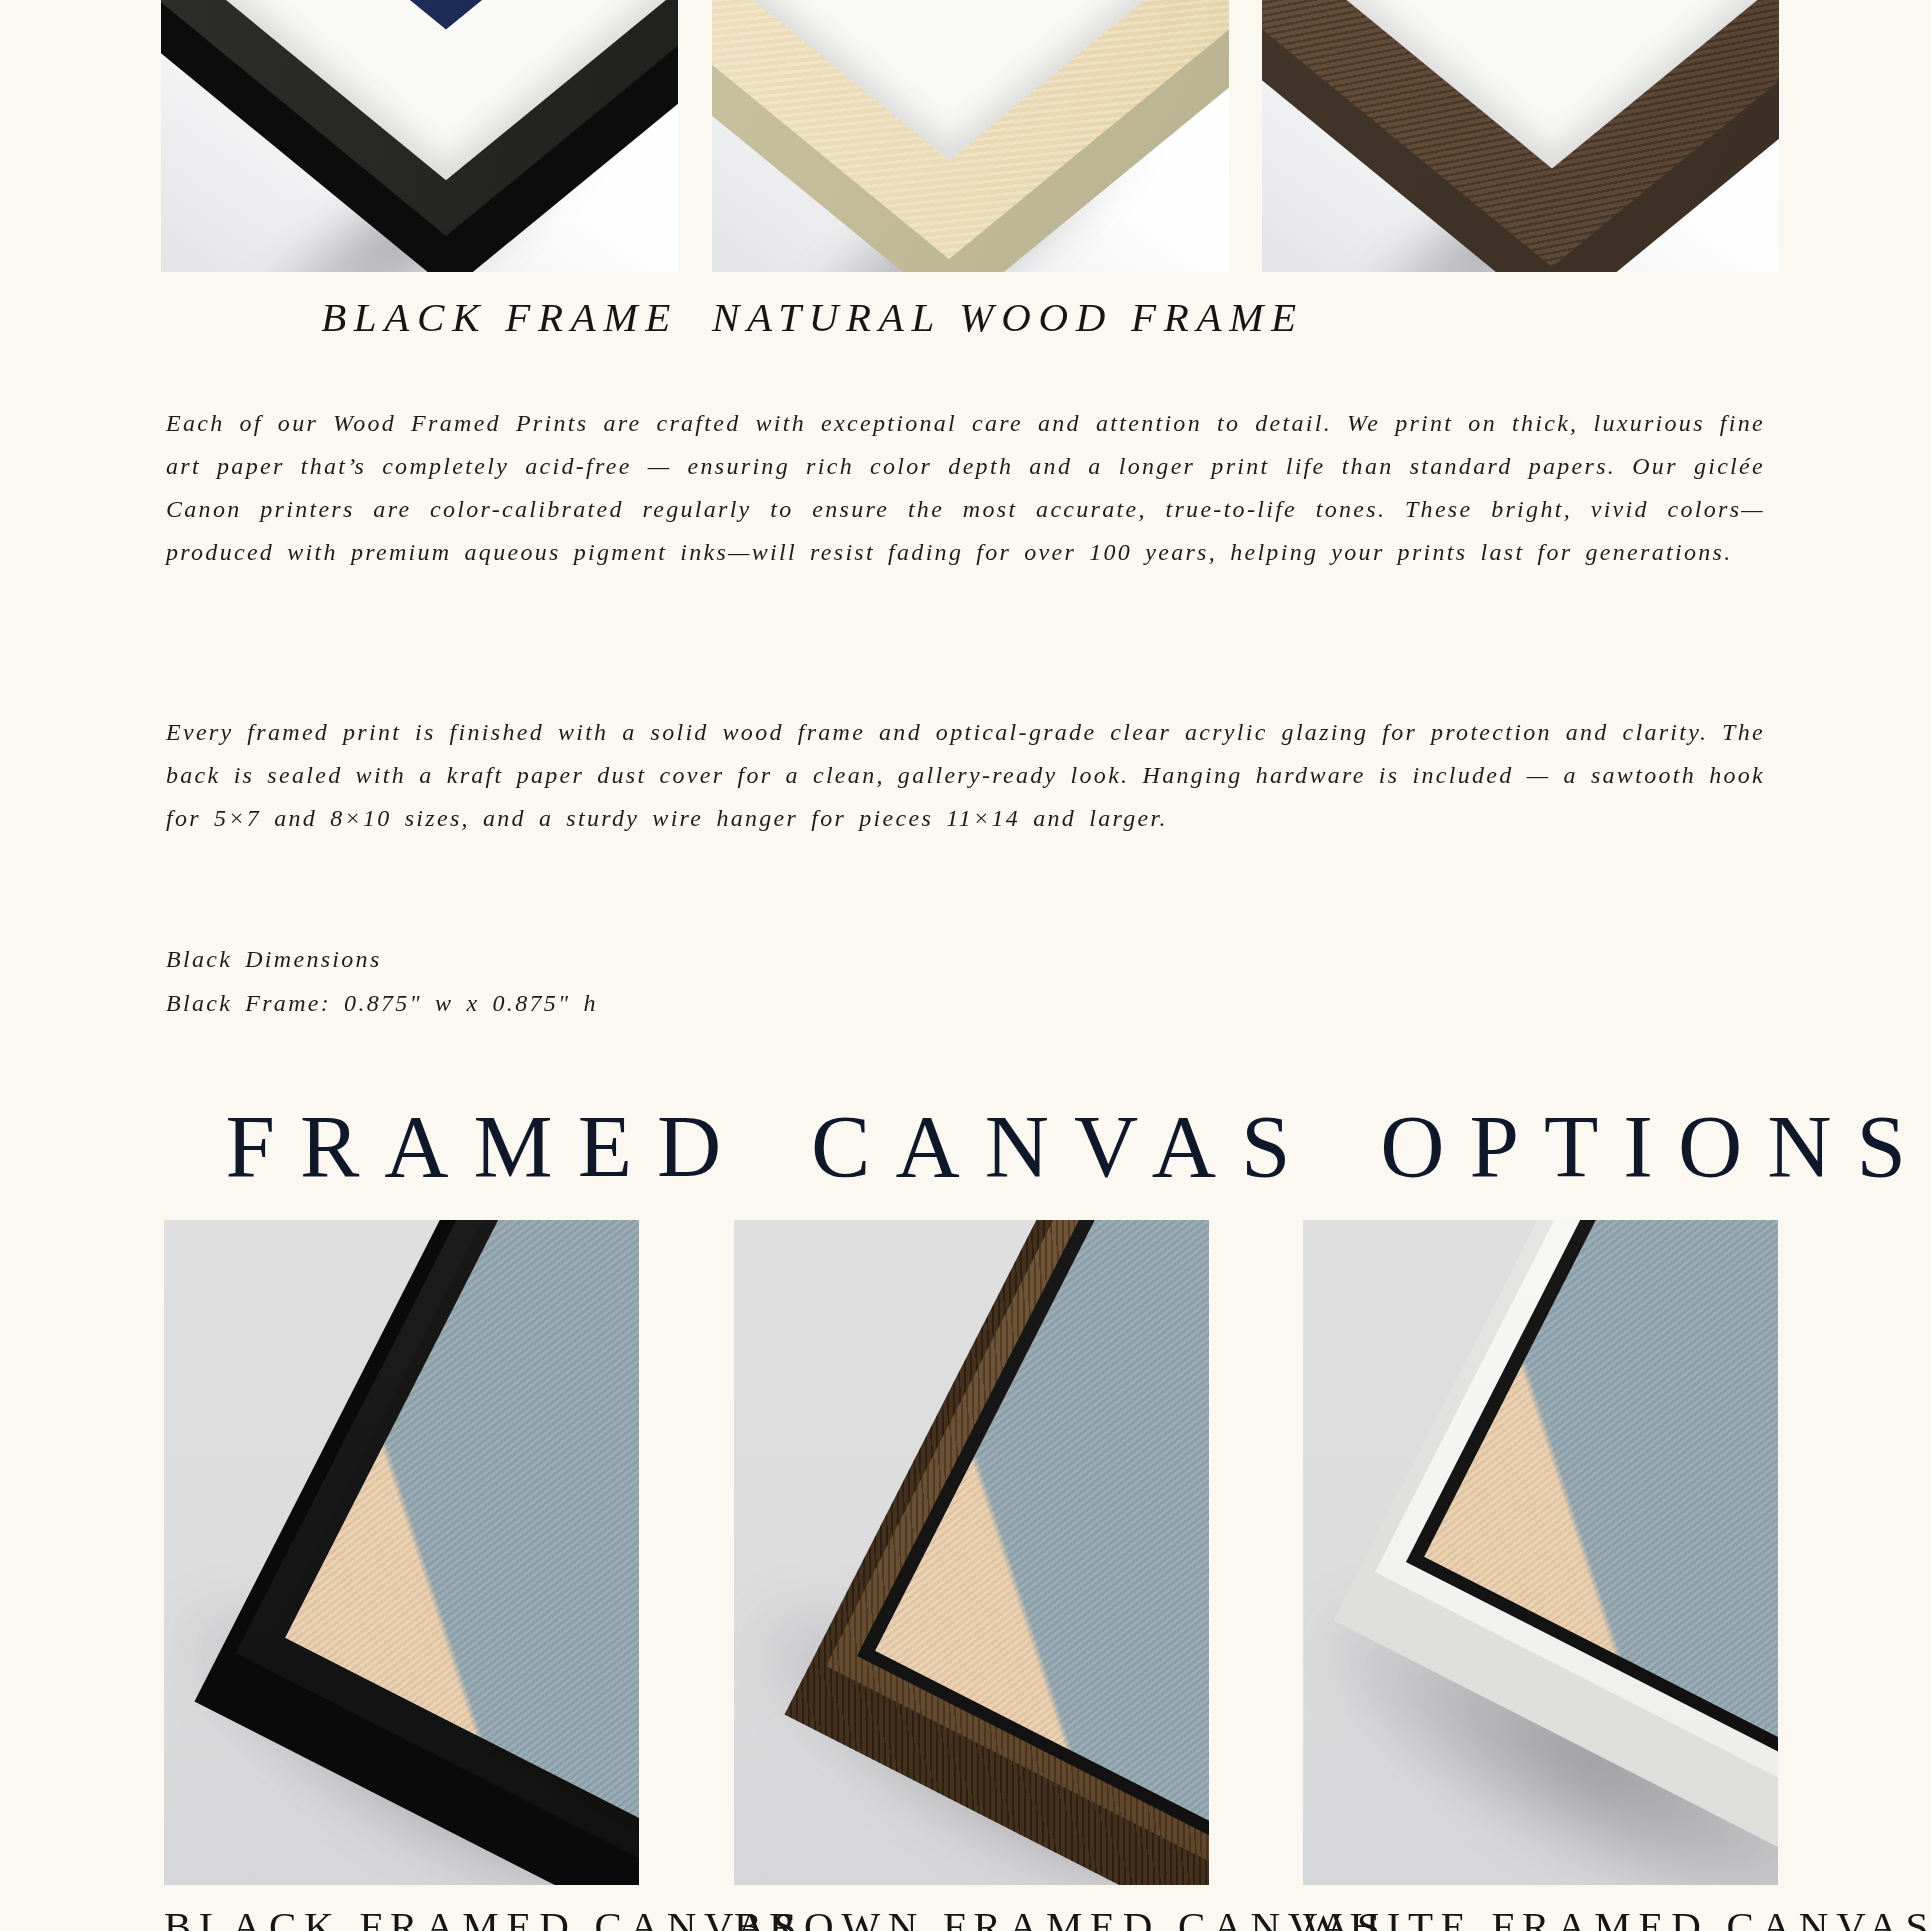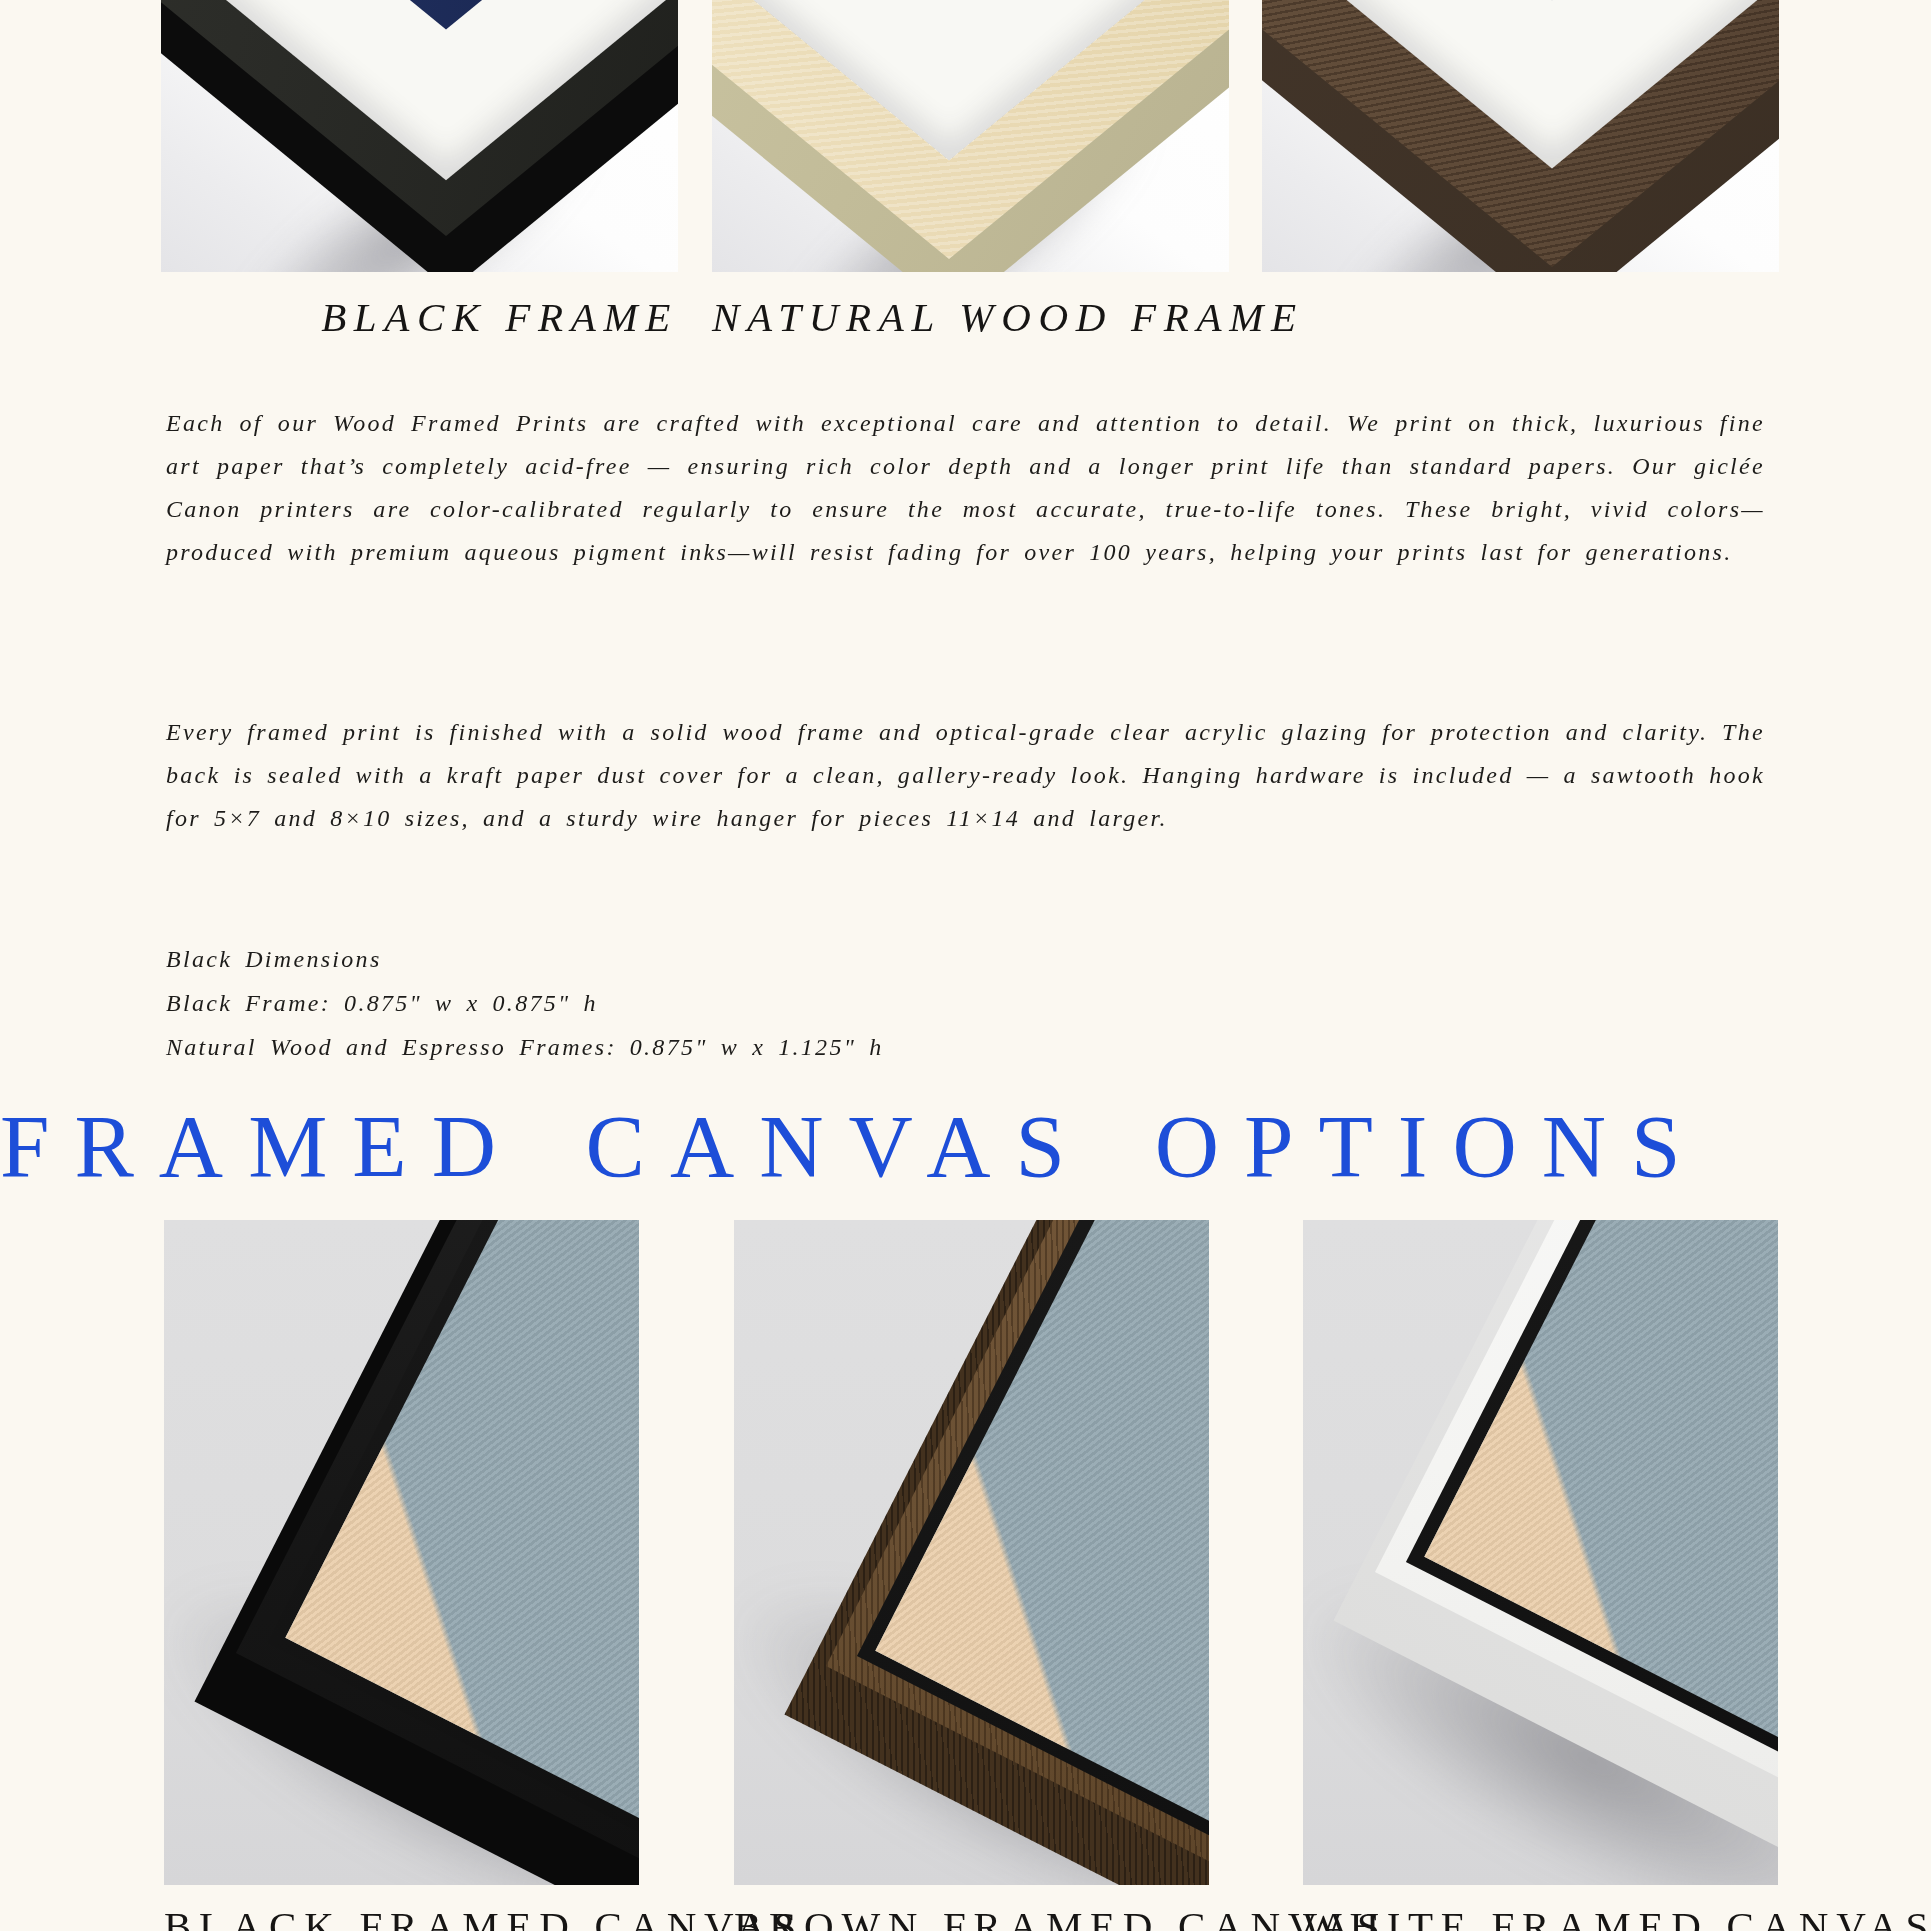--- a/index.html
+++ b/index.html
@@ -51,23 +51,23 @@
     position:absolute; left:166px; width:1599px;
     font-style:italic; font-size:24px; line-height:43px;
     letter-spacing:2.3px; word-spacing:4.8px; text-align:justify; color:#1d1c1a;
   }
   .para1{top:402px;} .para2{top:711px;}
   .dims{top:937px; text-align:left;}
   .dims div{line-height:44px;}
 
   
   .cv-heading{
-    position:absolute; top:1089px; left:0; width:1931px; text-align:left;
+    position:absolute; top:1089px; left:0; width:1931px; text-align:right;
     font-size:89px; line-height:114px; letter-spacing:25px; word-spacing:17.4px;
-    color:#1d4ed8; white-space:nowrap;
+    color:#0f172a; white-space:nowrap;
   }
 
   
   .cphoto{
     position:absolute; top:1220px; height:665px; width:475px; overflow:hidden;
     background:linear-gradient(180deg,#dfdfe0 0%,#dcdcdd 60%,#d6d6d8 100%);
   }
   .cphoto.c1{left:164px;} .cphoto.c2{left:734px;} .cphoto.c3{left:1303px;}
   .cvshadow{
     position:absolute; width:695px; height:232px; left:-58px; top:425px;
@@ -144,21 +144,20 @@
 
   <div class="flabel l1">BLACK FRAME</div>
   <div class="flabel l2">NATURAL WOOD FRAME</div>
 
   <div class="body-text para1">Each of our Wood Framed Prints are crafted with exceptional care and attention to detail. We print on thick, luxurious fine art paper that’s completely acid-free — ensuring rich color depth and a longer print life than standard papers. Our giclée Canon printers are color-calibrated regularly to ensure the most accurate, true-to-life tones. These bright, vivid colors—produced with premium aqueous pigment inks—will resist fading for over 100 years, helping your prints last for generations.</div>
   <div class="body-text para2">Every framed print is finished with a solid wood frame and optical-grade clear acrylic glazing for protection and clarity. The back is sealed with a kraft paper dust cover for a clean, gallery-ready look. Hanging hardware is included — a sawtooth hook for 5×7 and 8×10 sizes, and a sturdy wire hanger for pieces 11×14 and larger.</div>
 
   <div class="body-text dims">
     <div>Black Dimensions</div>
     <div>Black Frame:  0.875" w x 0.875" h</div>
-    <div>Natural Wood and Espresso Frames: 0.875" w x 1.125" h</div>
   </div>
 
   <div class="cv-heading">FRAMED CANVAS OPTIONS</div>
 
   <div class="cphoto c1">
     <div class="cvshadow"></div>
     <div class="cvanchor">
       <div class="cvdepth"></div>
       <div class="cvsq">
         <div class="cvgap">

